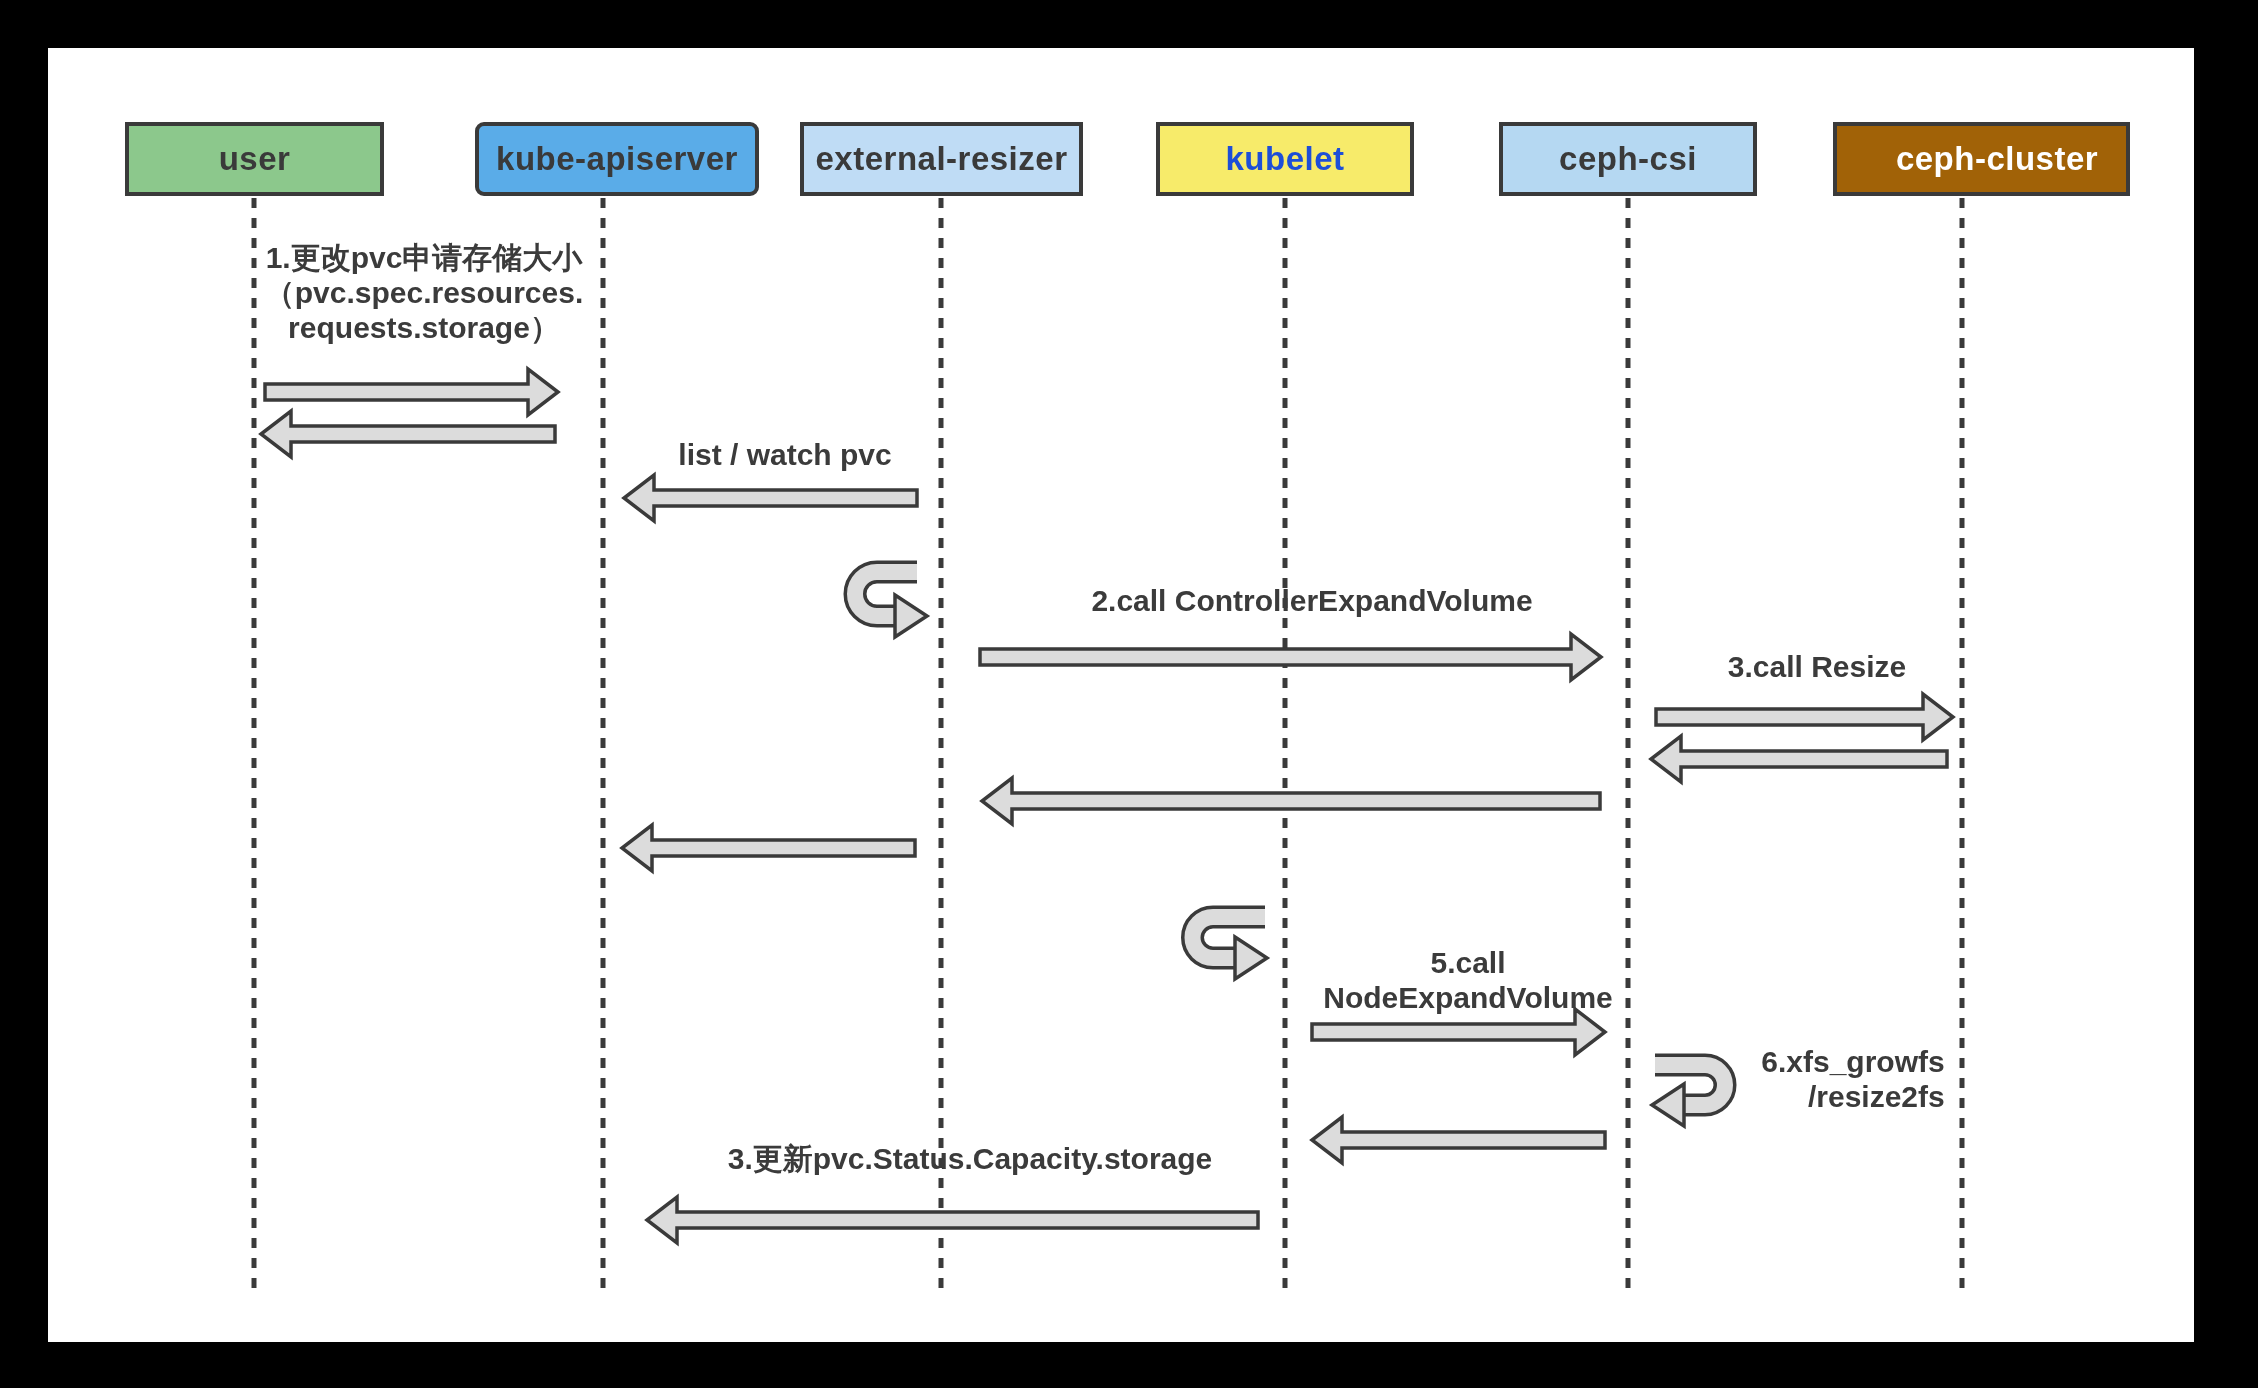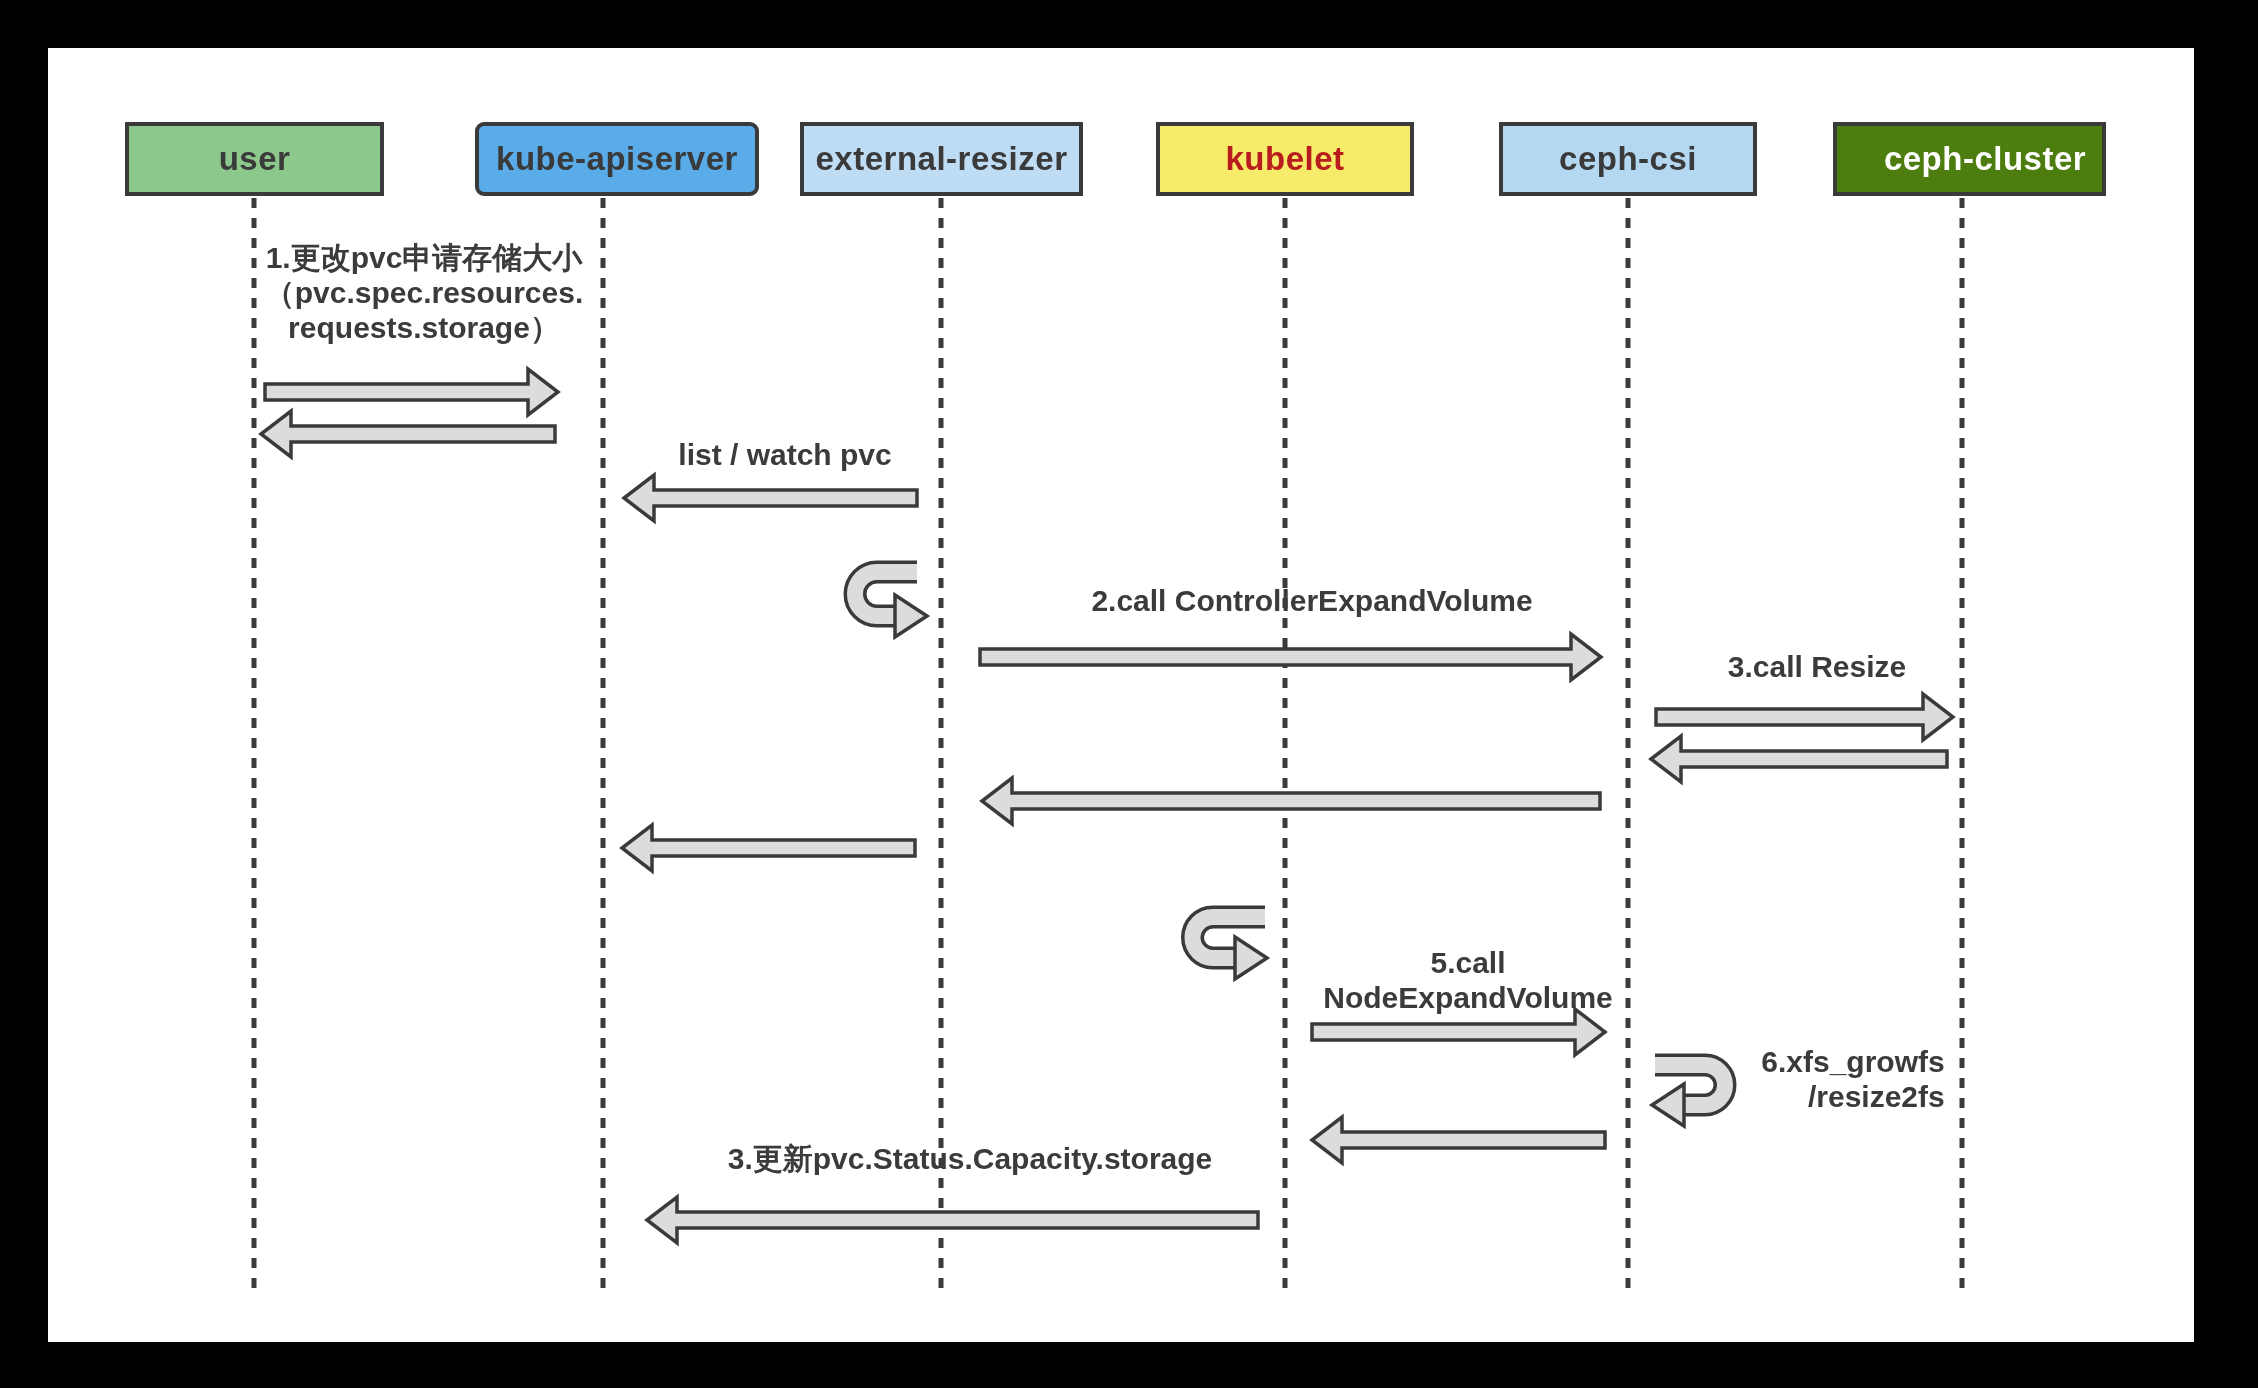--- a/index.html
+++ b/index.html
@@ -79,27 +79,27 @@
 
   <div class="actor" style="left: 125px; width: 259px; background: rgb(140, 200, 140); color: rgb(58, 58, 58);">
       <span>user</span>
     </div>
   <div class="actor" style="left: 475px; width: 284px; background: rgb(90, 172, 232); color: rgb(58, 58, 58); border-radius: 9px;">
       <span>kube-apiserver</span>
     </div>
   <div class="actor" style="left: 800px; width: 283px; background: rgb(191, 220, 245); color: rgb(58, 58, 58); justify-content: center;">
       <span>external-resizer</span>
     </div>
-  <div class="actor" style="left: 1156px; width: 258px; background: rgb(247, 235, 106); color: #b91c1c;">
+  <div class="actor" style="left: 1156px; width: 258px; background: rgb(247, 235, 106); color: #1d4ed8;">
       <span>kubelet</span>
     </div>
   <div class="actor" style="left: 1499px; width: 258px; background: rgb(181, 216, 242); color: rgb(58, 58, 58);">
       <span>ceph-csi</span>
     </div>
-  <div class="actor" style="left: 1833px; width: 273px; background: #4d7c0f; color: rgb(255, 255, 255); padding-left: 31px;">
+  <div class="actor" style="left: 1833px; width: 297px; background: #a16207; color: rgb(255, 255, 255); padding-left: 31px;">
       <span>ceph-cluster</span>
     </div>
 
   <div class="msg" style="left:424px;top:240px;">1.更改pvc申请存储大小
 （pvc.spec.resources.
 requests.storage）</div>
   <div class="msg" style="left:785px;top:437px;">list / watch pvc</div>
   <div class="msg" style="left:1312px;top:583px;">2.call ControllerExpandVolume</div>
   <div class="msg" style="left:1817px;top:649px;">3.call Resize</div>
   <div class="msg" style="left:1468px;top:945px;">5.call

